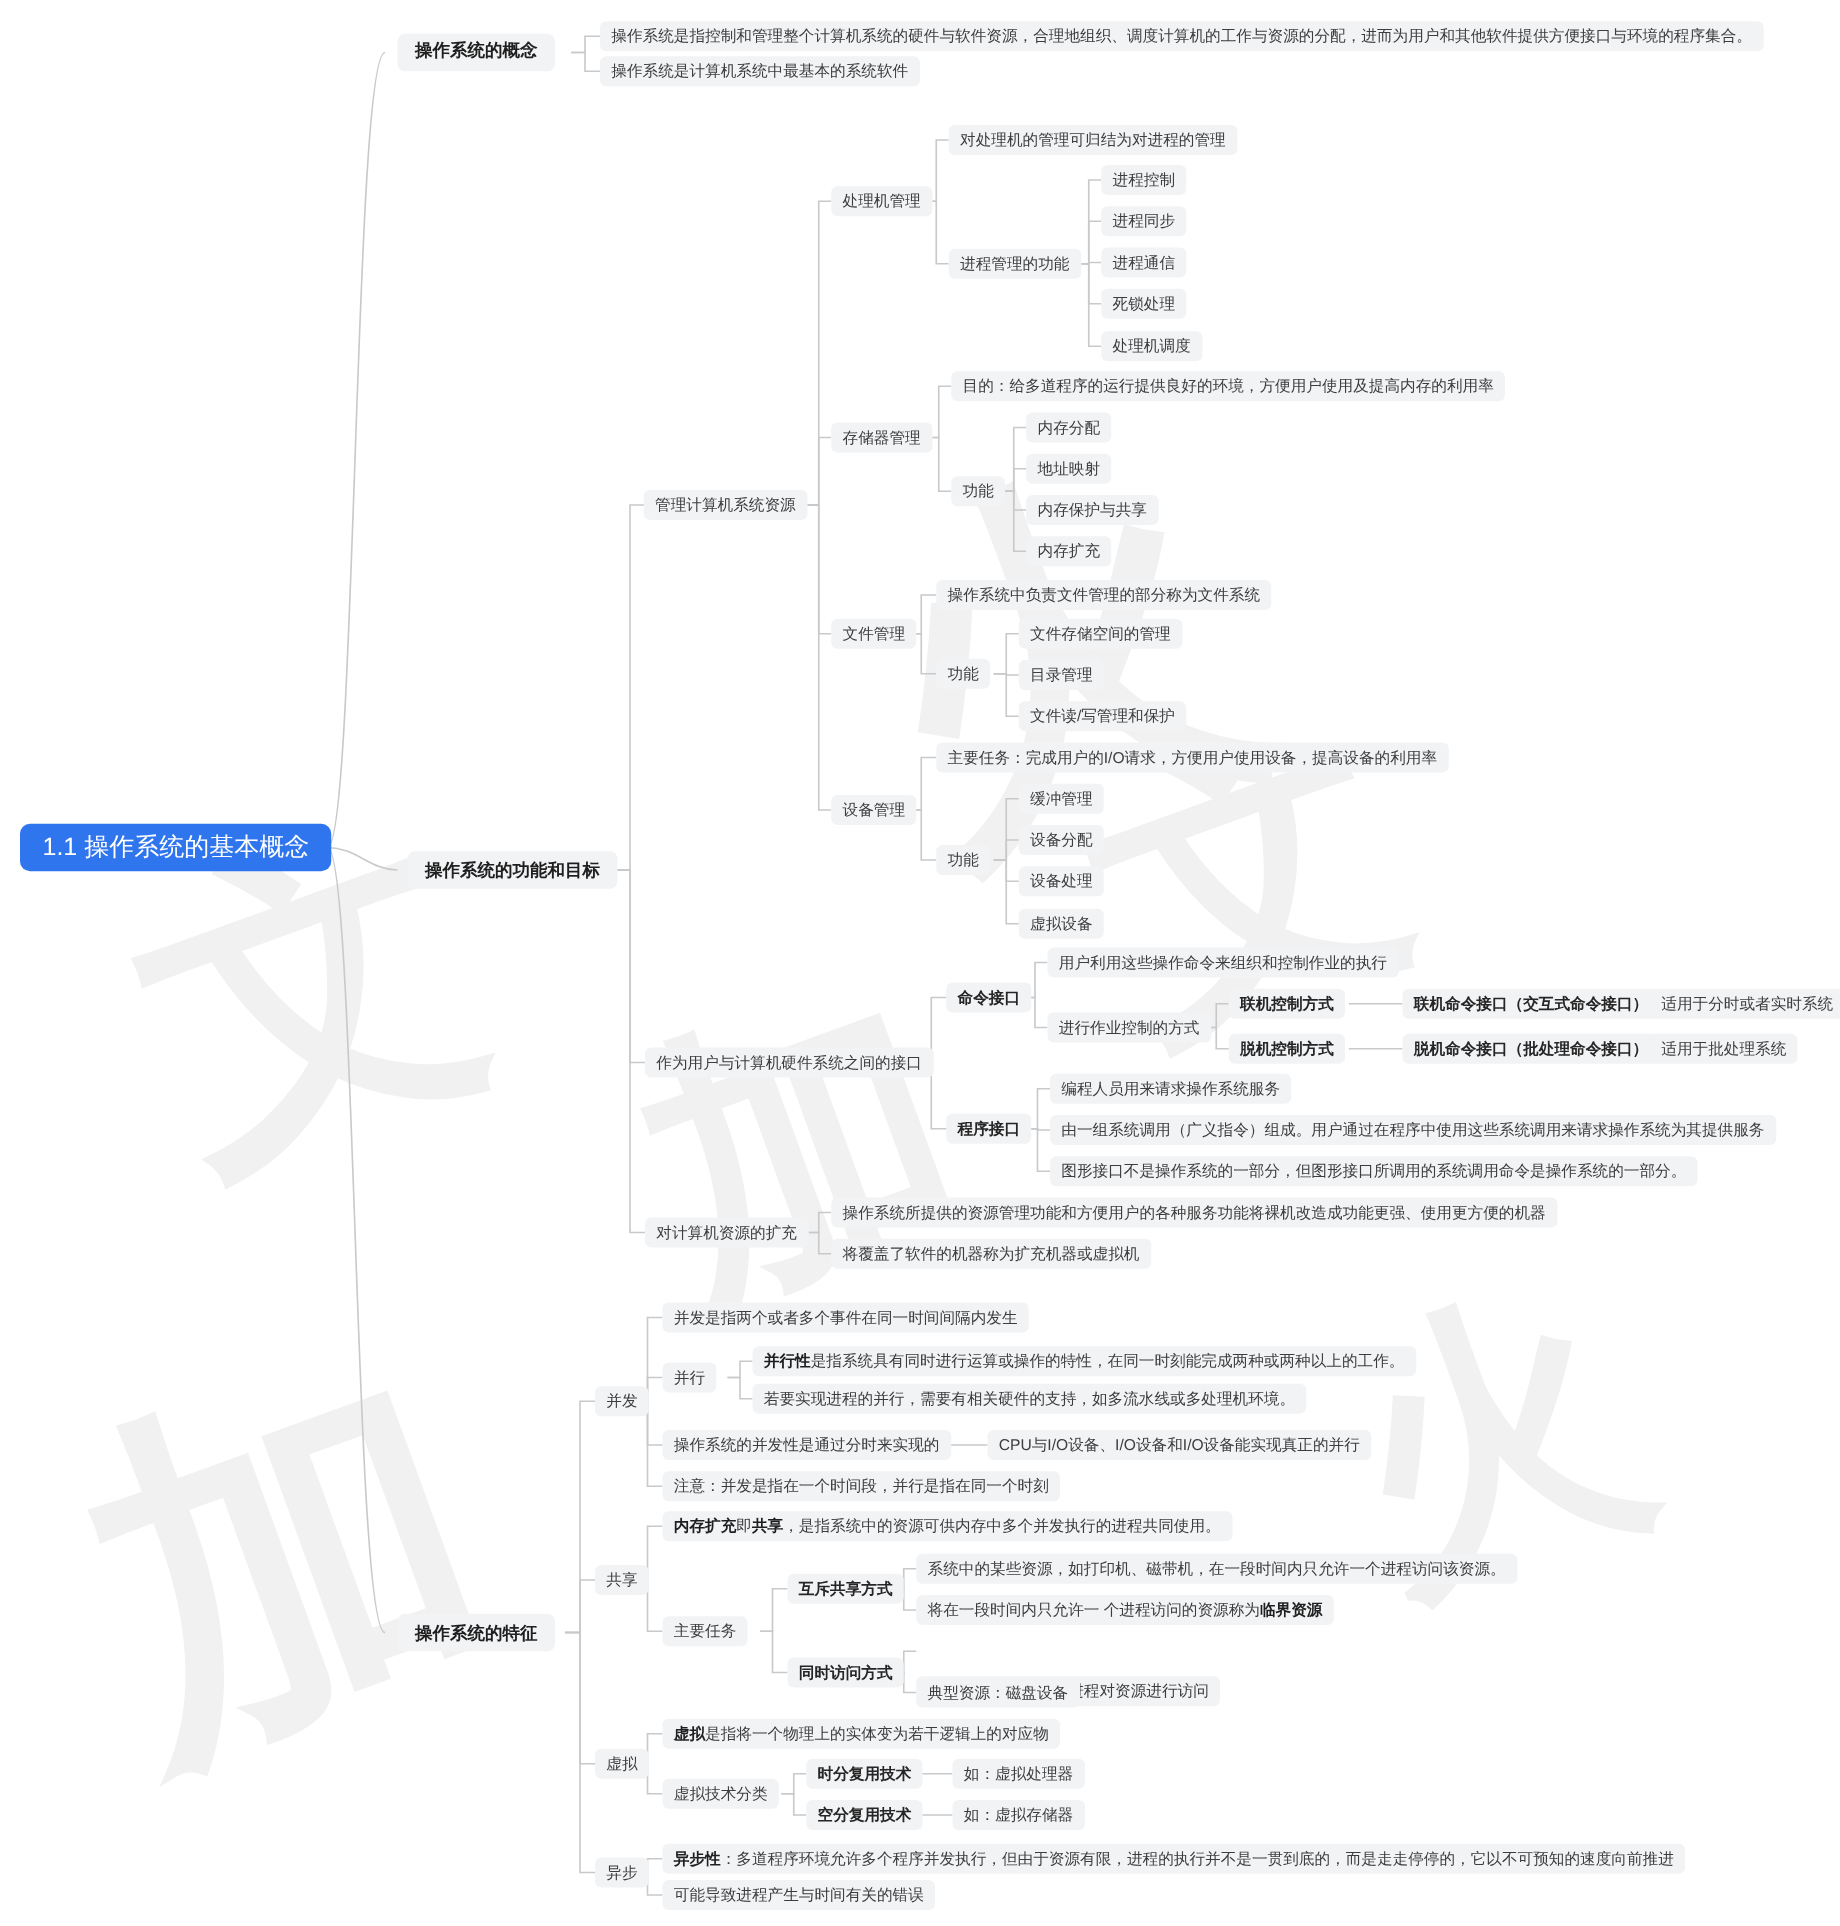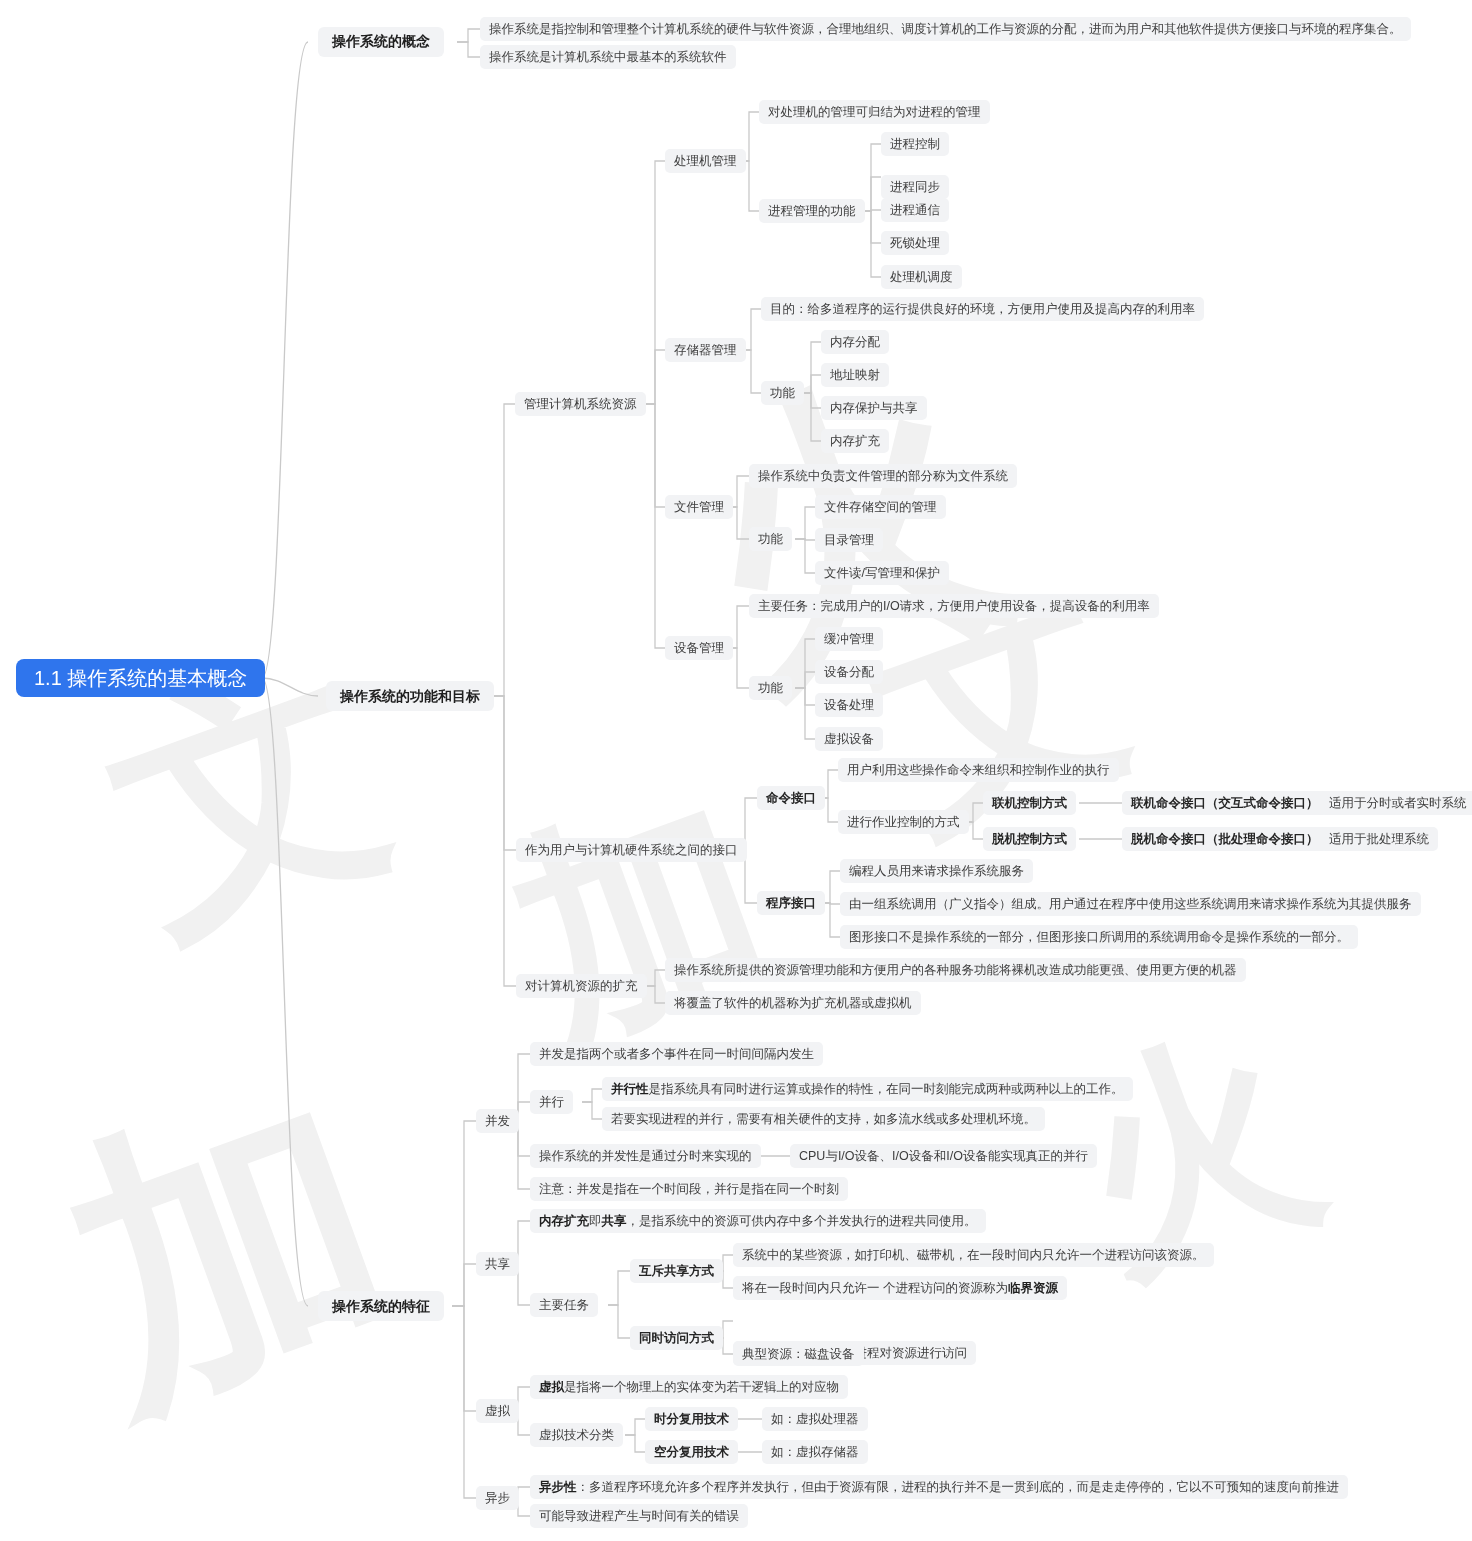--- a/index.html
+++ b/index.html
@@ -200,21 +200,21 @@
 
   <div class="node" style="left:480px; top:29px;">操作系统是指控制和管理整个计算机系统的硬件与软件资源，合理地组织、调度计算机的工作与资源的分配，进而为用户和其他软件提供方便接口与环境的程序集合。</div>
   <div class="node" style="left:480px; top:57px;">操作系统是计算机系统中最基本的系统软件</div>
 
   <div class="node" style="left:515px; top:404px;">管理计算机系统资源</div>
 
   <div class="node" style="left:665px; top:161px;">处理机管理</div>
   <div class="node" style="left:759px; top:112px;">对处理机的管理可归结为对进程的管理</div>
   <div class="node" style="left:759px; top:211px;">进程管理的功能</div>
   <div class="node" style="left:881px; top:144px;">进程控制</div>
-  <div class="node" style="left:881px; top:187px;">进程同步</div>
+  <div class="node" style="left:881px; top:177px;">进程同步</div>
   <div class="node" style="left:881px; top:210px;">进程通信</div>
   <div class="node" style="left:881px; top:243px;">死锁处理</div>
   <div class="node" style="left:881px; top:277px;">处理机调度</div>
 
   <div class="node" style="left:665px; top:350px;">存储器管理</div>
   <div class="node" style="left:761px; top:309px;">目的：给多道程序的运行提供良好的环境，方便用户使用及提高内存的利用率</div>
   <div class="node" style="left:761px; top:393px;">功能</div>
   <div class="node" style="left:821px; top:342px;">内存分配</div>
   <div class="node" style="left:821px; top:375px;">地址映射</div>
   <div class="node" style="left:821px; top:408px;">内存保护与共享</div>

